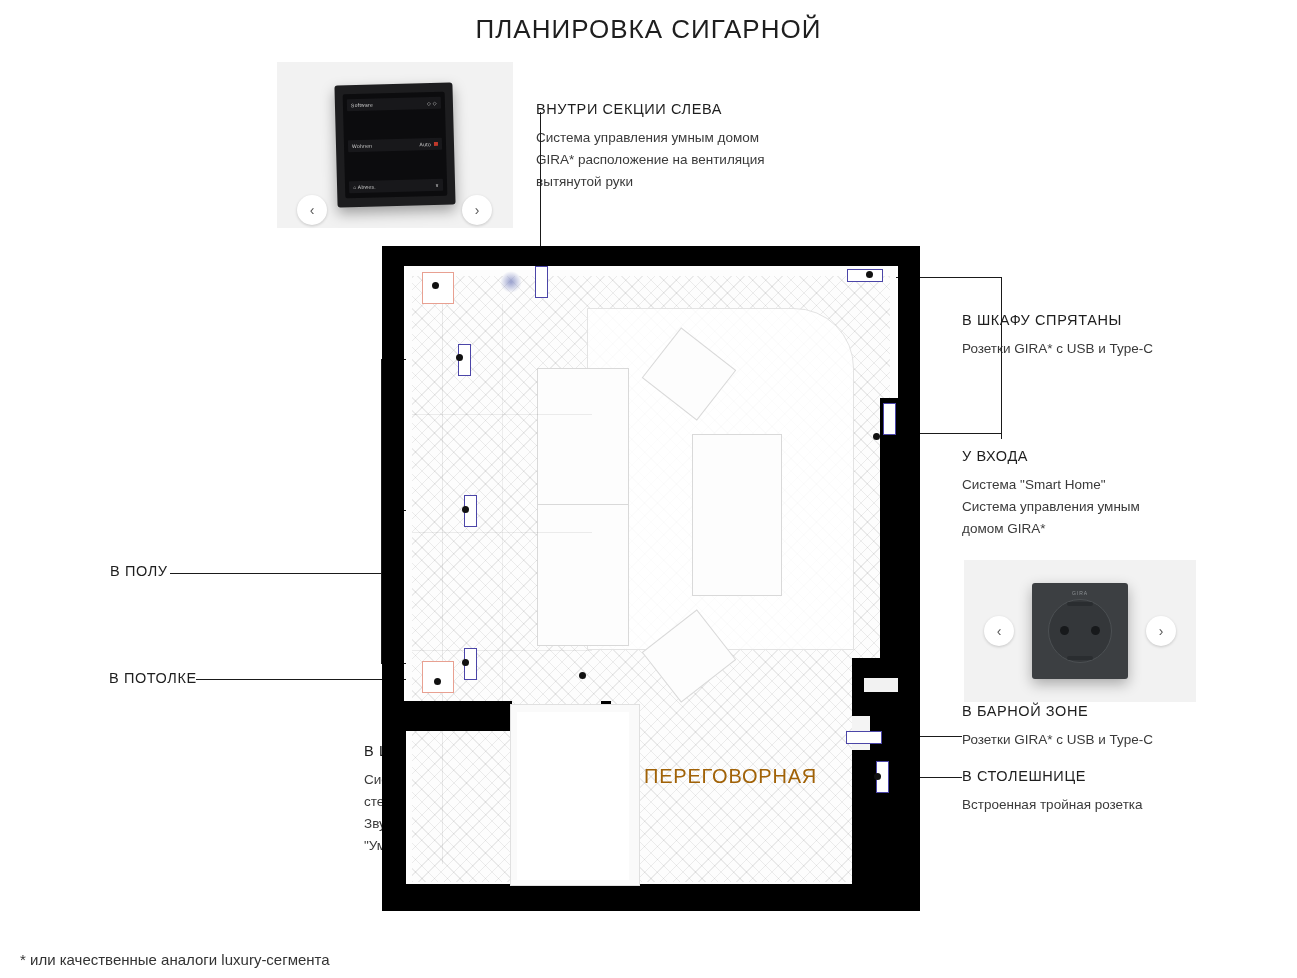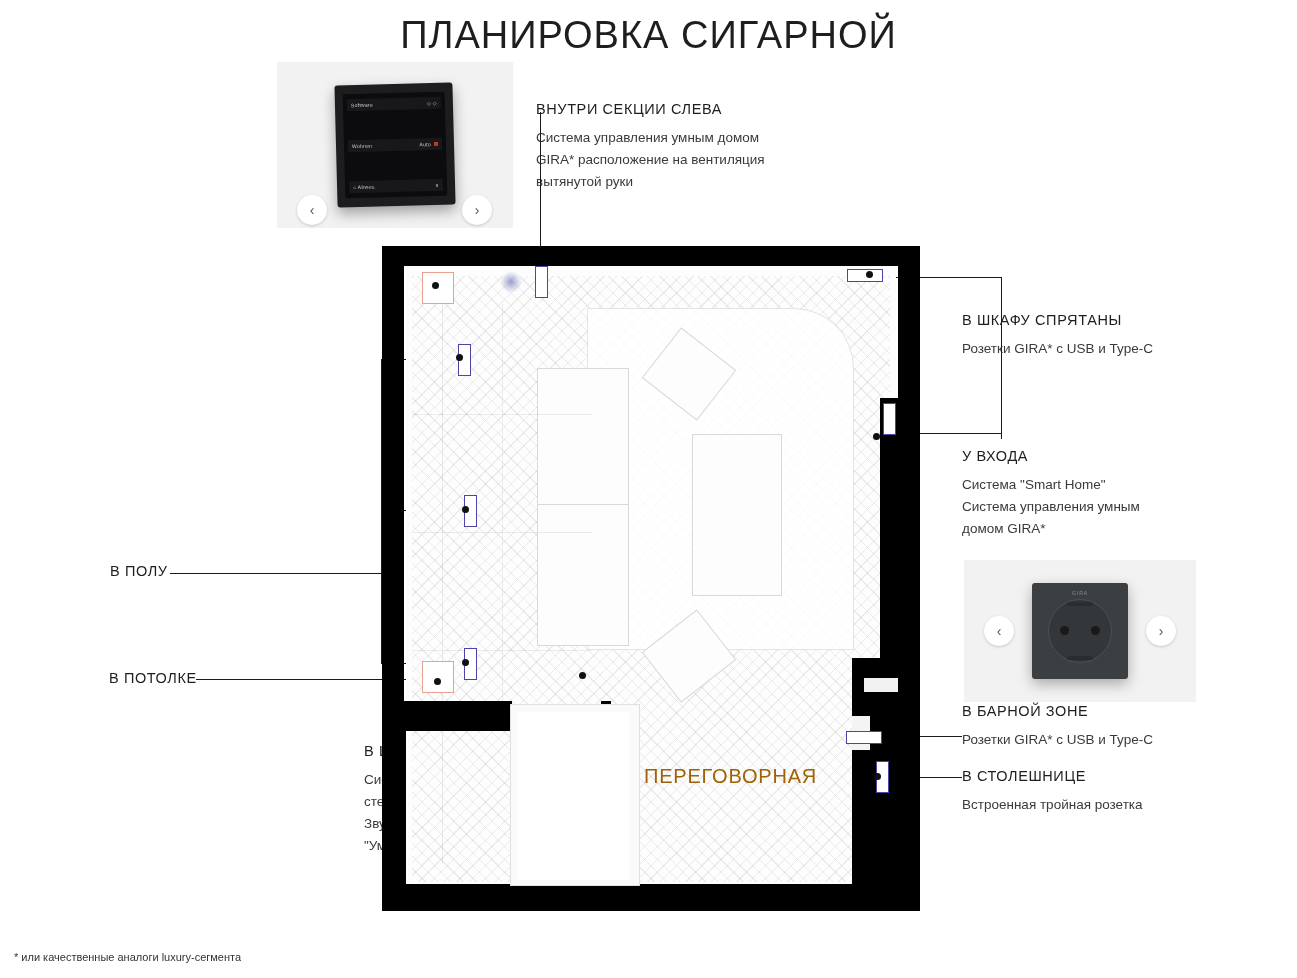--- a/index.html
+++ b/index.html
@@ -14,21 +14,21 @@
     font-family: "Liberation Sans", sans-serif;
     color: #2b2b2b;
     overflow: hidden;
   }
   .page-title {
     position: absolute;
     top: 14px;
     left: 0;
     width: 1297px;
     text-align: center;
-    font-size: 38px;
+    font-size: 26px;
     letter-spacing: 1px;
     font-weight: 400;
     color: #1e1e1e;
   }
 
   
   .anno { position: absolute; }
   .anno .head {
     font-size: 14.5px;
     letter-spacing: 0.6px;
@@ -194,22 +194,22 @@
     border: 1.4px solid #e8a091;
     background: #fff;
   }
   .blur-dot {
     position: absolute;
     width: 22px; height: 22px; border-radius: 50%;
     background: radial-gradient(circle, rgba(120,130,190,.75) 0%, rgba(120,130,190,0) 70%);
   }
   .footnote {
     position: absolute;
-    left: 14px; top: 951px;
-    font-size: 11px;
+    left: 20px; top: 951px;
+    font-size: 15px;
     color: #333;
   }
 </style>
 </head>
 <body>
 
 <div class="page-title">ПЛАНИРОВКА СИГАРНОЙ</div>
 
 <div class="device-card" style="left:277px; top:62px; width:236px; height:166px;">
   <div class="panel">

